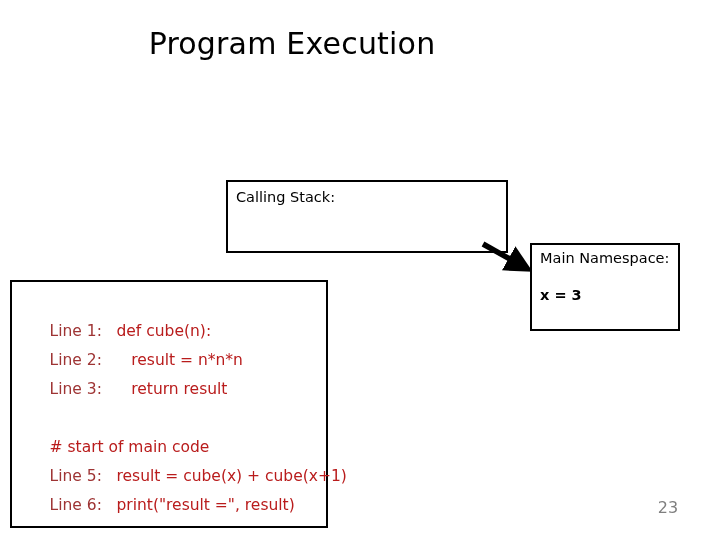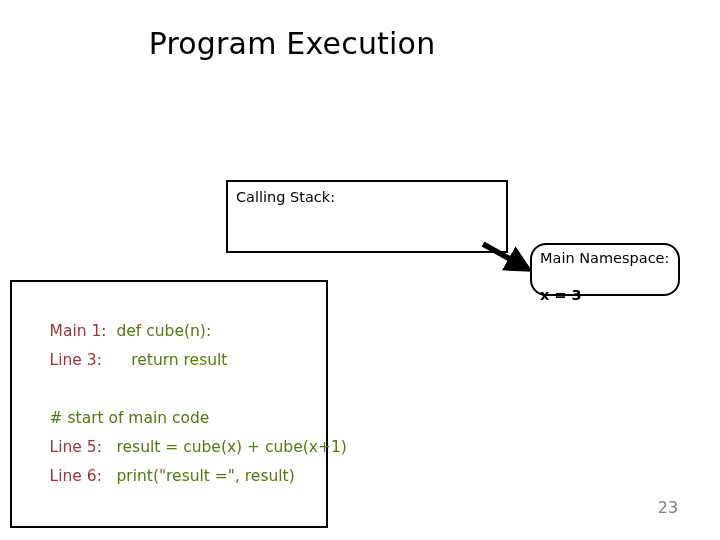--- a/index.html
+++ b/index.html
@@ -71,22 +71,21 @@
   }
   .red {
     color: #9e3434;
   }
 
   
   #main-namespace-panel {
     left: 530px;
     top: 243px;
     width: 150px;
-    height: 53px;
-    border-radius: 16px;
+    height: 88px;
   }
   #main-namespace-panel .ns-title {
     position: absolute;
     left: 8px;
     top: 5px;
     font-size: 14.5px;
     white-space: nowrap;
   }
   #main-namespace-panel .ns-var {
     position: absolute;
@@ -122,21 +121,21 @@
     font-size: 15.5px;
     white-space: pre;
     padding-left: 8px;
   }
   .code-line .lineno {
     color: #9e3434;
     display: inline-block;
     width: 62px;
   }
   .code-line .code {
-    color: #4d7c0f;
+    color: #b91c1c;
   }
   .code-gap {
     height: 29px;
   }
 
   
   #slide-number {
     position: absolute;
     left: 646px;
     top: 498px;
@@ -169,23 +168,26 @@
   </div>
 
   <div class="panel" id="main-namespace-panel">
     <div class="ns-title">Main Namespace:</div>
     <div class="ns-var">x = 3</div>
   </div>
 
   <div class="panel" id="code-panel">
 
     <div class="code-line">
-      <span class="lineno">Main 1:</span><span class="code"> def cube(n):</span>
-    </div>
-
+      <span class="lineno">Line 1:</span><span class="code"> def cube(n):</span>
+    </div>
+
+    <div class="code-line">
+      <span class="lineno">Line 2:</span><span class="code">    result = n*n*n</span>
+    </div>
 
     <div class="code-line">
       <span class="lineno">Line 3:</span><span class="code">    return result</span>
     </div>
 
     <div class="code-gap"></div>
 
     <div class="code-line">
       <span class="code"># start of main code</span>
     </div>

